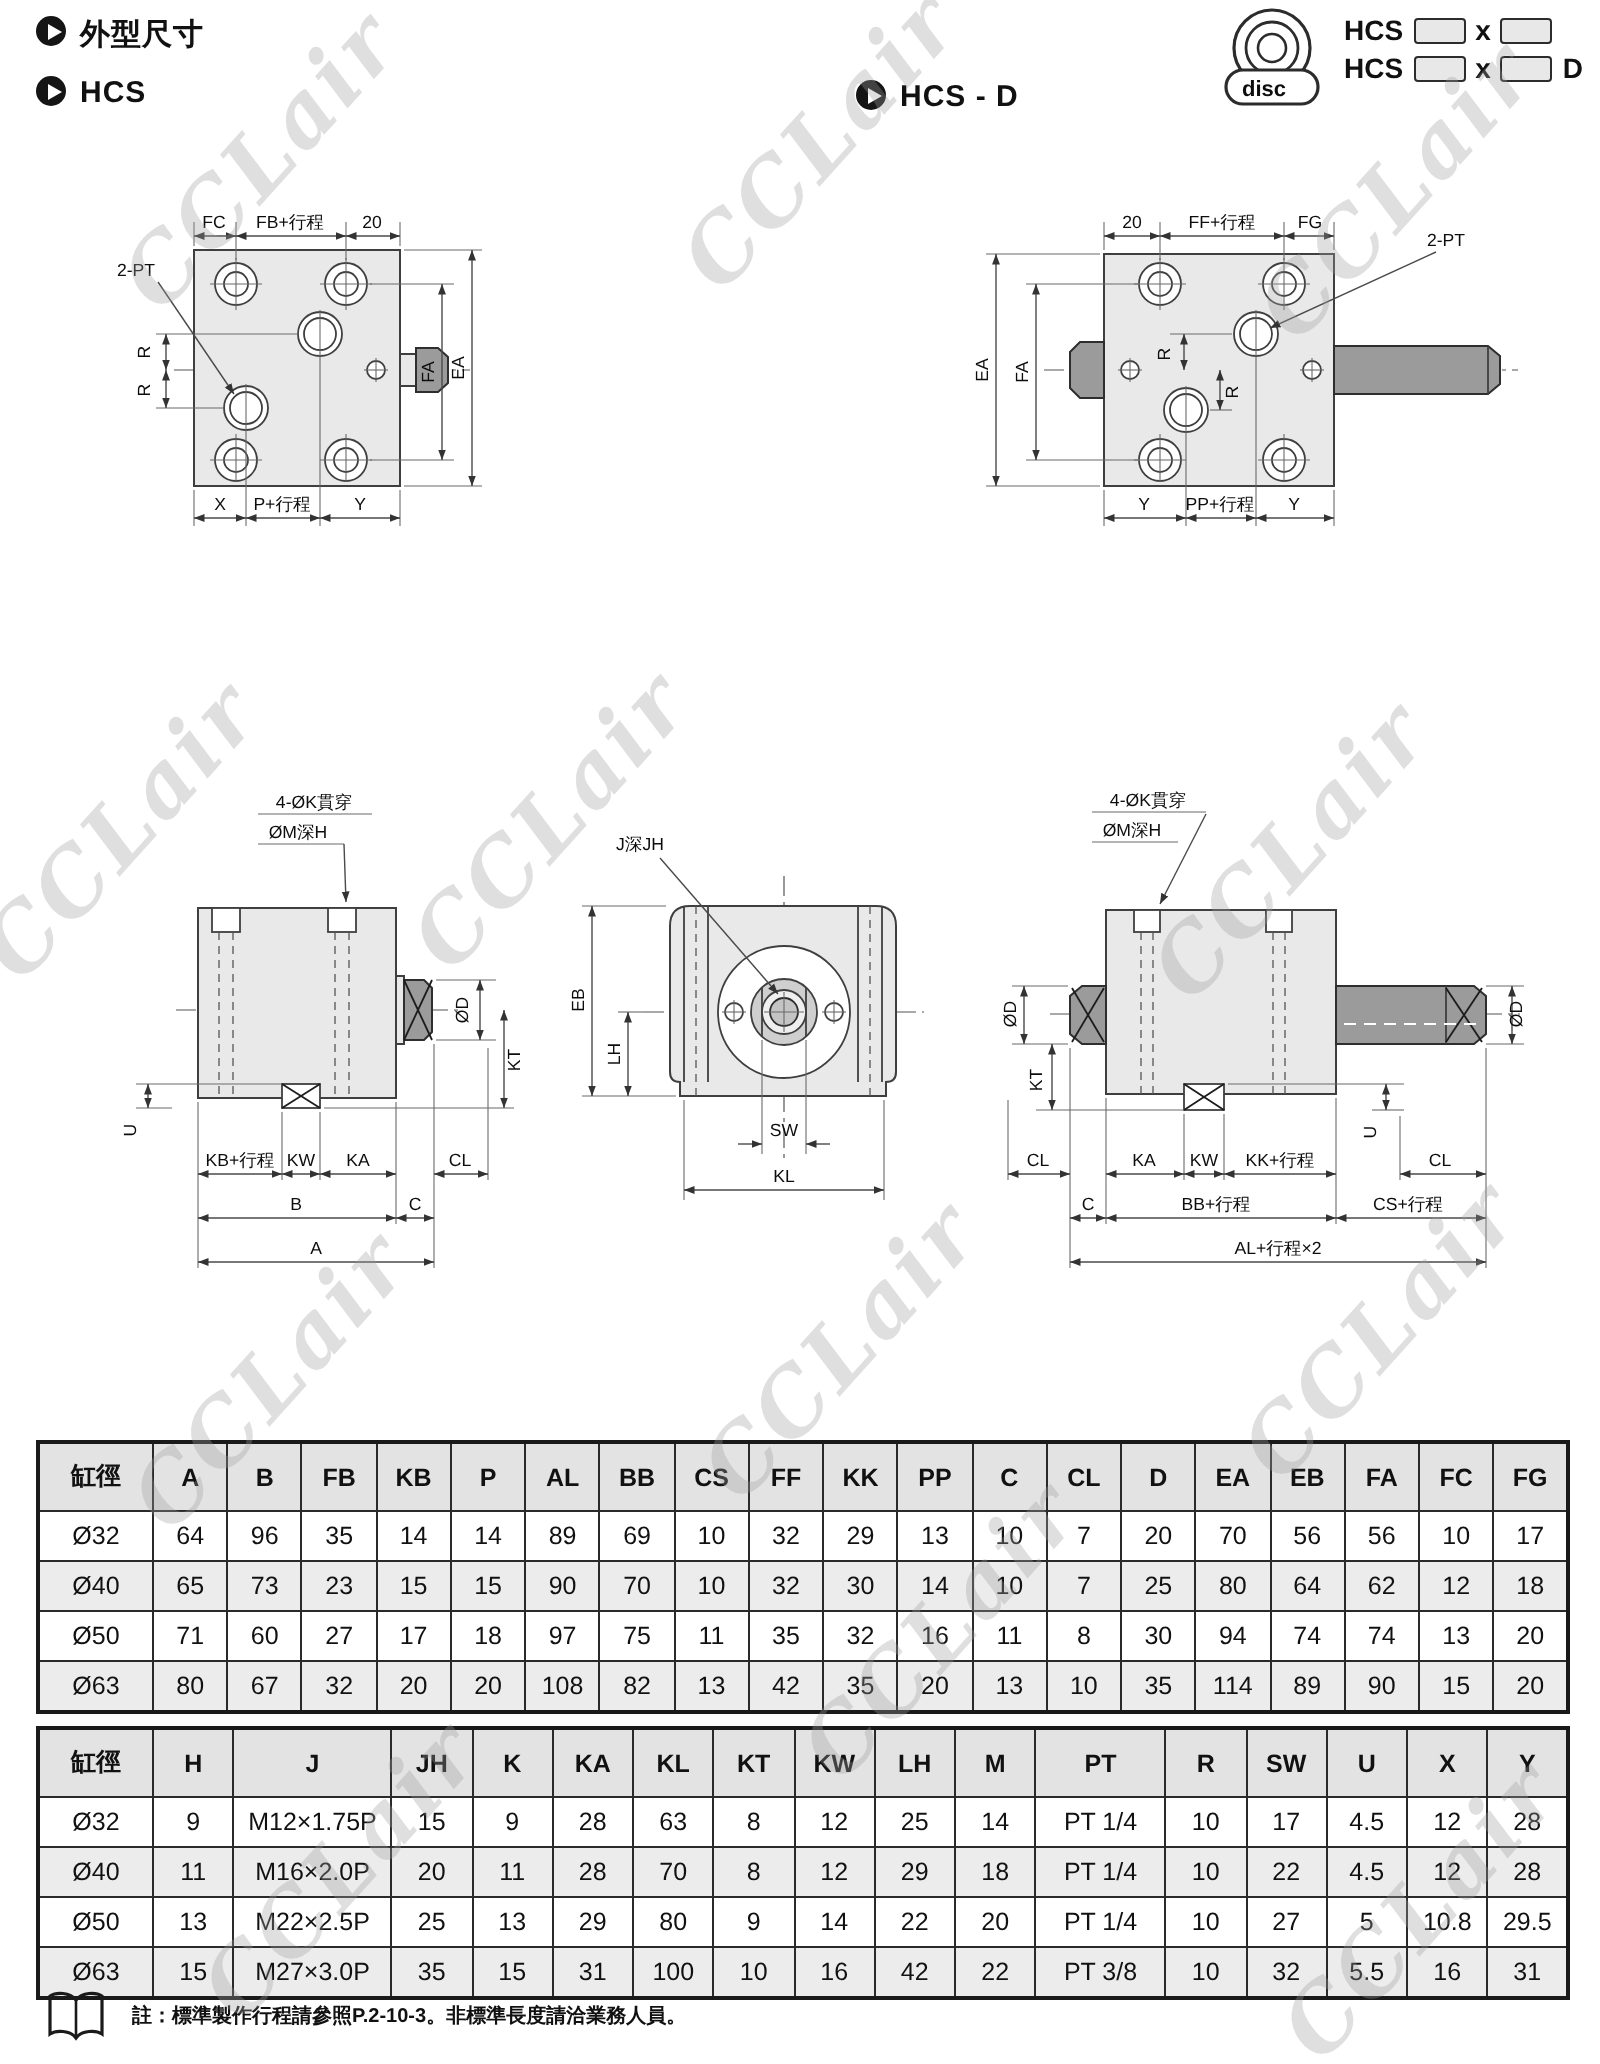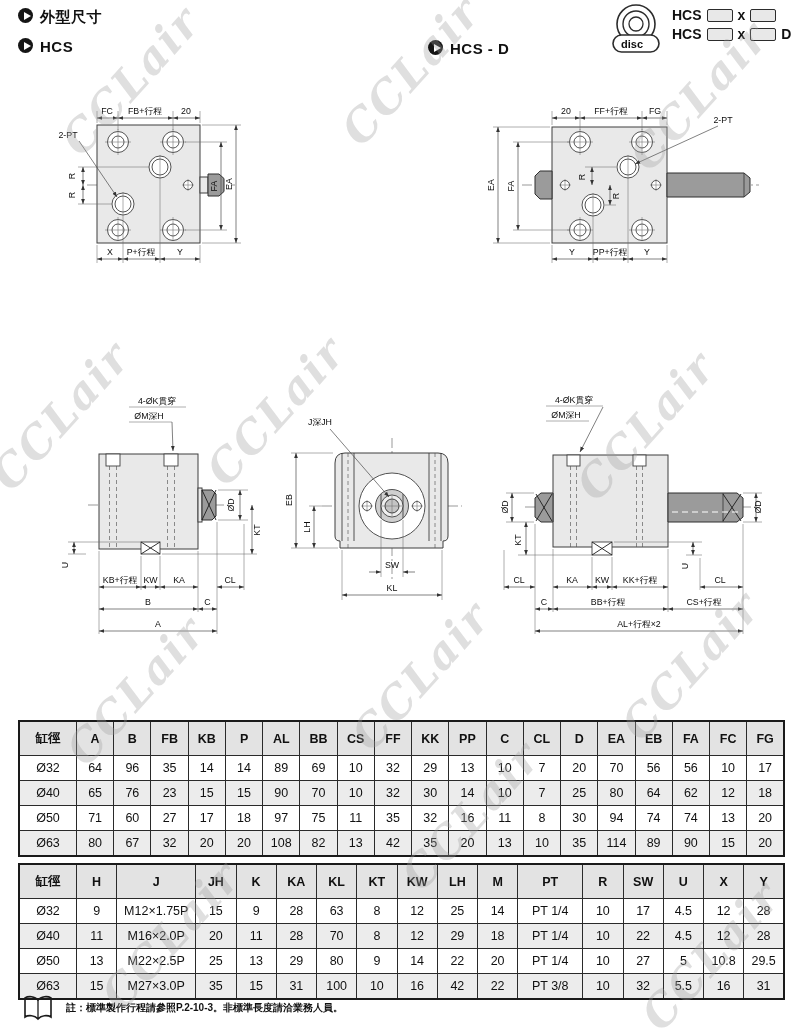--- a/index.html
+++ b/index.html
@@ -505,21 +505,21 @@
           <td>20</td>
           <td>70</td>
           <td>56</td>
           <td>56</td>
           <td>10</td>
           <td>17</td>
         </tr>
         <tr class="alt">
           <td>Ø40</td>
           <td>65</td>
-          <td>76</td>
+          <td>73</td>
           <td>23</td>
           <td>15</td>
           <td>15</td>
           <td>90</td>
           <td>70</td>
           <td>10</td>
           <td>32</td>
           <td>30</td>
           <td>14</td>
           <td>10</td>

